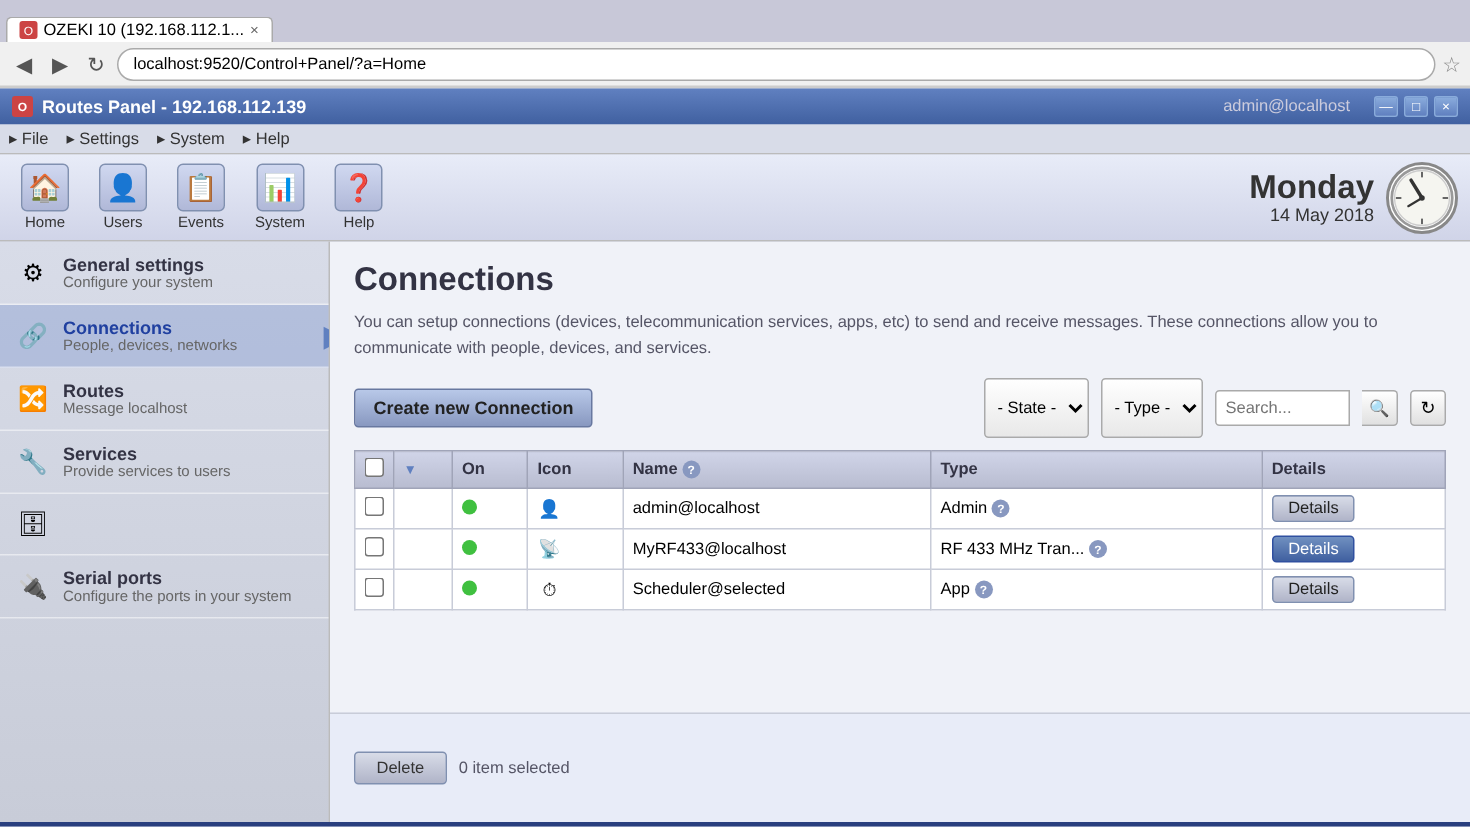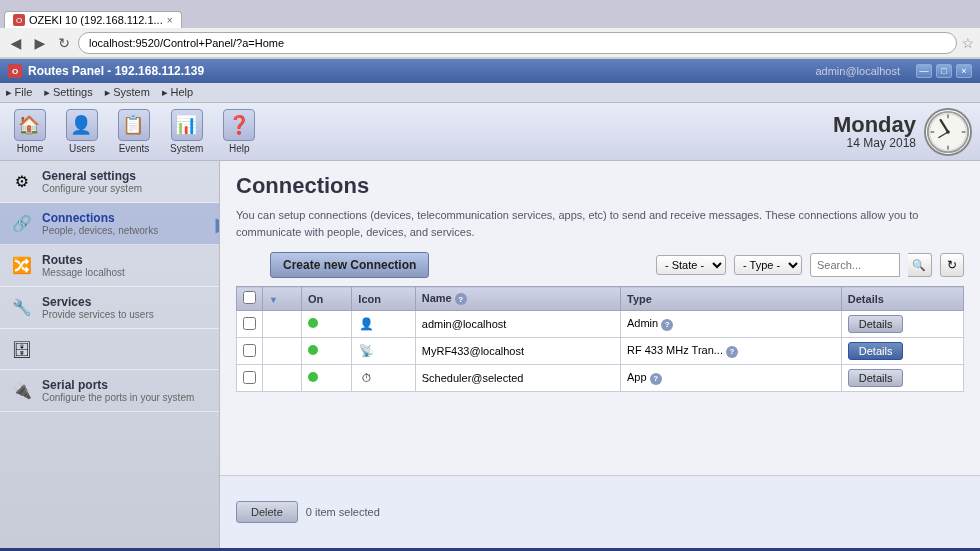--- a/index.html
+++ b/index.html
@@ -56,24 +56,24 @@
     .sidebar-item-subtitle { font-size: 10px; color: #666; }
     .sidebar-arrow { color: #6080c0; font-size: 16px; }
 
     
     .content { flex: 1; background: #f0f2f8; overflow: hidden; display: flex; flex-direction: column; }
     .content-inner { padding: 12px 16px; flex: 1; overflow-y: auto; }
     .page-title { font-size: 22px; font-weight: bold; color: #334; margin-bottom: 8px; }
     .page-desc { font-size: 11px; color: #556; margin-bottom: 12px; line-height: 1.5; }
 
     
-    .conn-toolbar { display: flex; align-items: center; gap: 8px; margin-bottom: 8px; margin-left: 34px; }
+    .conn-toolbar { display: flex; align-items: center; gap: 8px; margin-bottom: 8px; }
     .create-btn { background: linear-gradient(to bottom, #b8c8e8, #8898c0); border: 1px solid #6878a0; color: #222; padding: 5px 12px; font-size: 12px; font-weight: bold; cursor: pointer; border-radius: 3px; }
     .spacer { flex: 1; }
-    .filter-select { height: 20px; border: 1px solid #aaa; background: linear-gradient(to bottom, #fff, #e8e8e8); font-size: 11px; padding: 0 4px; border-radius: 3px; cursor: pointer; }
+    .filter-select { height: 40px; border: 1px solid #aaa; background: linear-gradient(to bottom, #fff, #e8e8e8); font-size: 11px; padding: 0 4px; border-radius: 3px; cursor: pointer; }
     .search-box { height: 24px; border: 1px solid #aaa; background: white; padding: 0 6px; font-size: 11px; border-radius: 3px 0 0 3px; width: 90px; }
     .search-btn { height: 24px; width: 24px; background: linear-gradient(to bottom, #fff, #e0e0e0); border: 1px solid #aaa; border-left: none; cursor: pointer; border-radius: 0 3px 3px 0; display: flex; align-items: center; justify-content: center; font-size: 11px; }
     .refresh-btn { height: 24px; width: 24px; background: linear-gradient(to bottom, #fff, #e0e0e0); border: 1px solid #aaa; cursor: pointer; border-radius: 3px; display: flex; align-items: center; justify-content: center; font-size: 12px; }
 
     
     .conn-table { width: 100%; border-collapse: collapse; font-size: 11px; }
     .conn-table th { background: linear-gradient(to bottom, #d0d4e8, #b8bcd0); border: 1px solid #a0a4b8; padding: 4px 6px; text-align: left; font-weight: bold; color: #334; }
     .conn-table td { border: 1px solid #c8ccd8; padding: 4px 6px; background: white; }
     .check-col { width: 20px; }
     .sort-arrow { color: #6080c0; font-size: 9px; }

